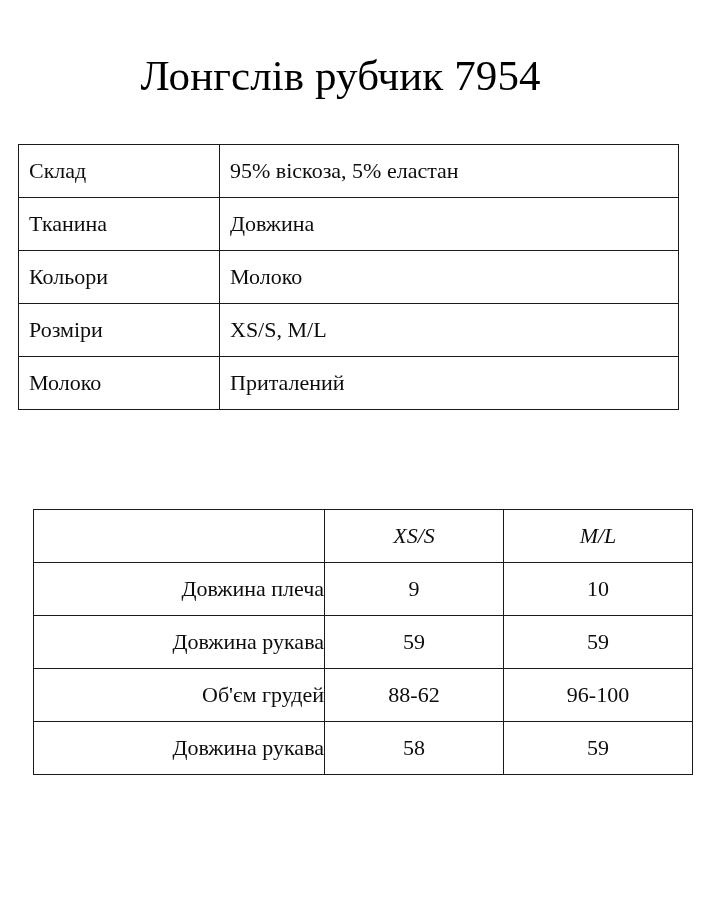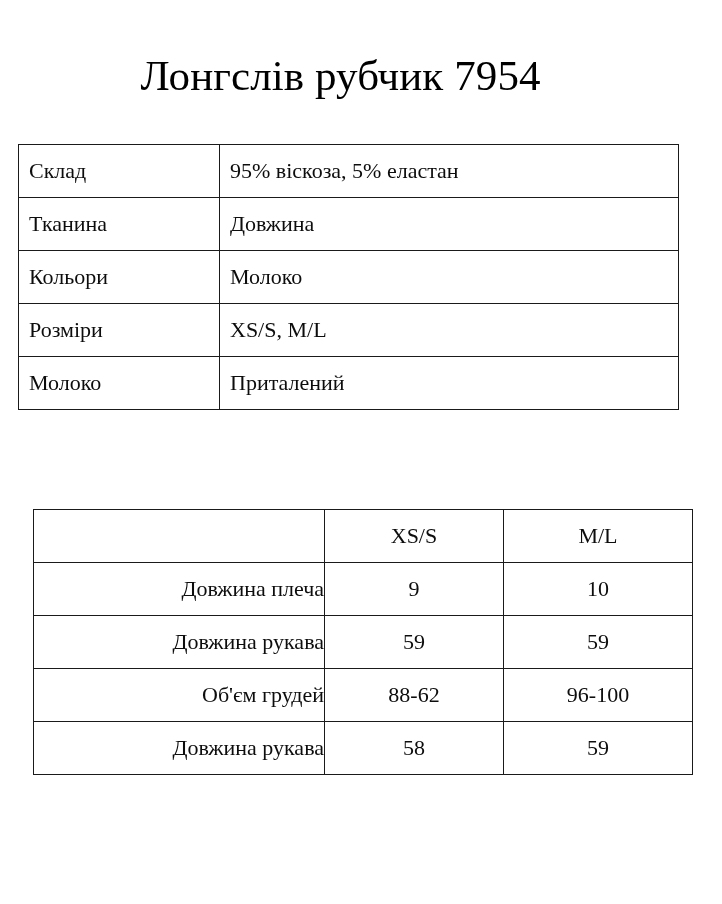--- a/index.html
+++ b/index.html
@@ -84,20 +84,21 @@
   #measurements-table td.num {
     text-align: center;
     padding: 0;
   }
   #measurements-table td.rowhead {
     text-align: right;
     padding-left: 9px;
   }
   #measurements-table th {
     font-weight: 400;
+    font-style: italic;
   }
   #measurements-table th.blank-corner {
     border-left: 1px solid #1a1a1a;
   }
 </style>
 </head>
 <body>
 
 <div class="page">
 

